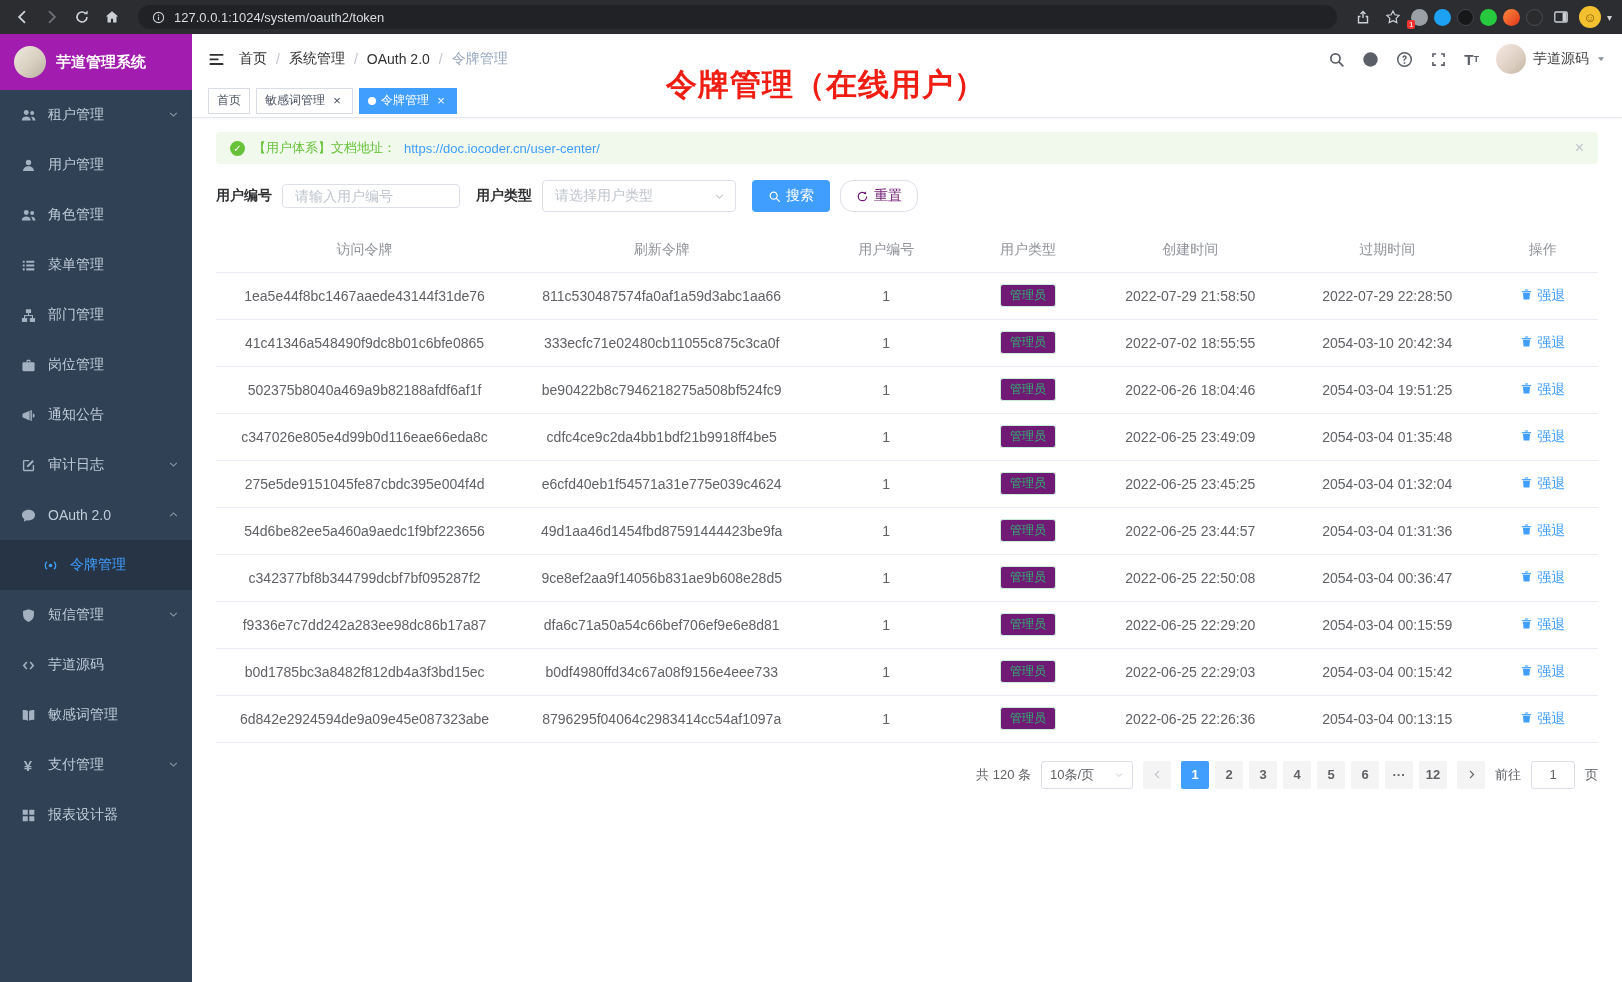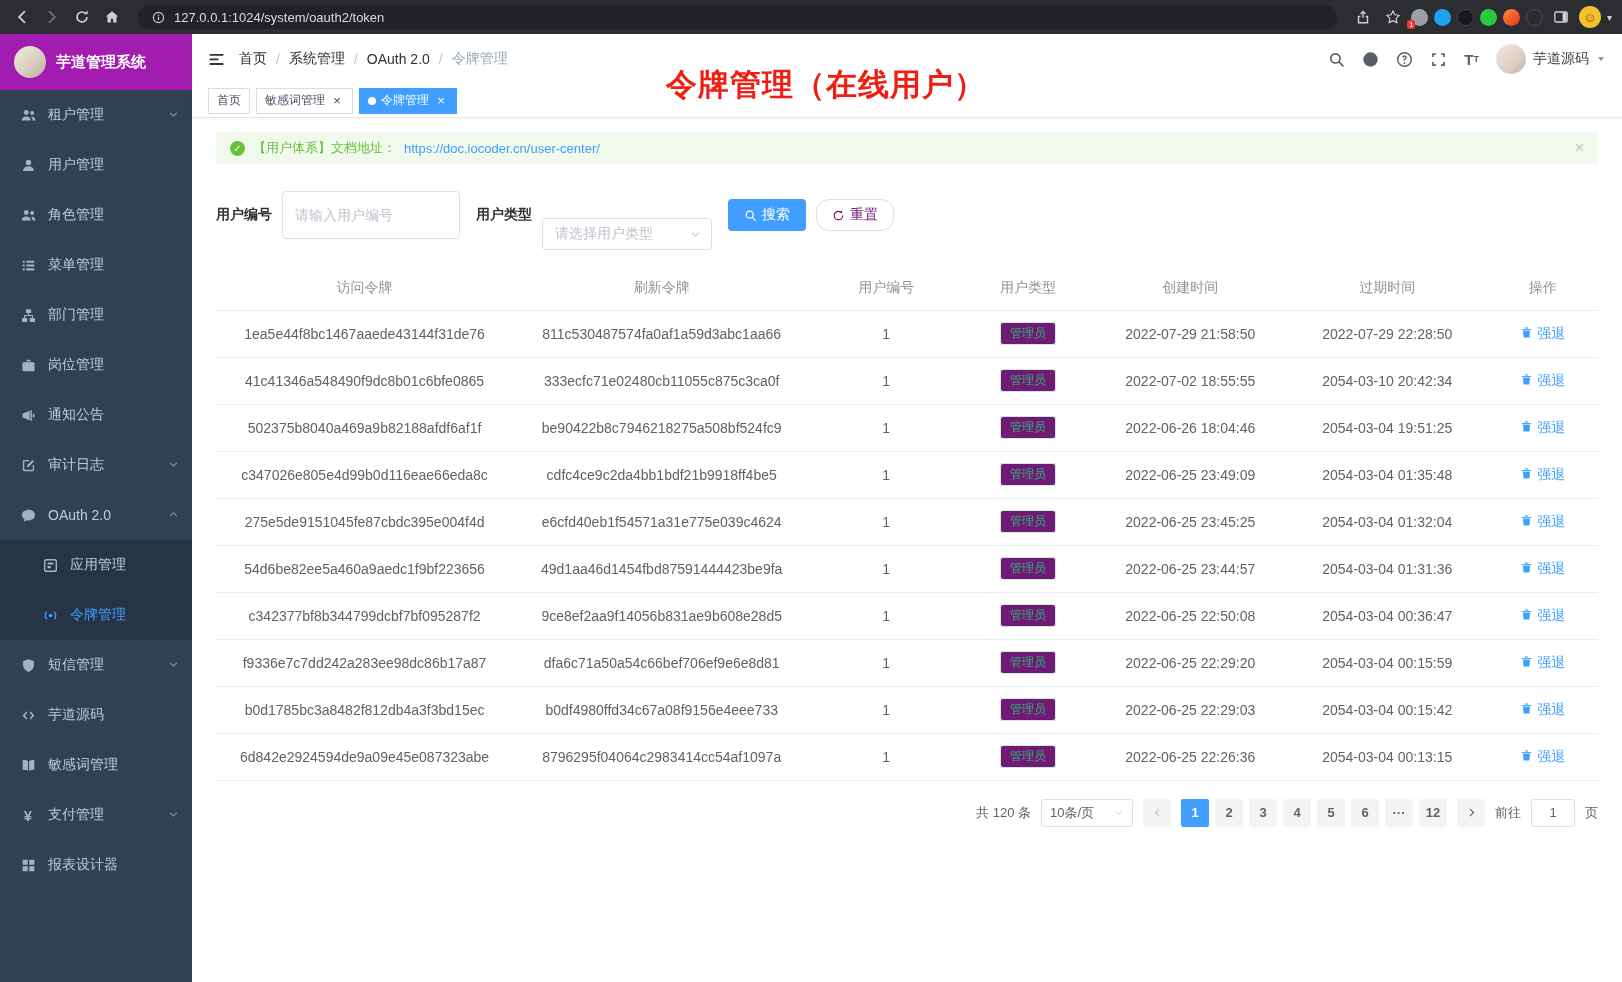--- a/index.html
+++ b/index.html
@@ -75,25 +75,25 @@
   .alert { height:32px; background:#f0f9eb; border-radius:4px; display:flex; align-items:center;
     padding:0 14px; gap:8px; font-size:13px; color:#67c23a; }
   .alert .check { width:15px; height:15px; border-radius:50%; background:#67c23a; color:#fff;
     display:flex; align-items:center; justify-content:center; font-size:10px; flex-shrink:0; }
   .alert .alink { color:#409eff; cursor:pointer; }
   .alert .aclose { margin-left:auto; color:#c0c4cc; font-size:16px; cursor:pointer; }
 
   .filters { display:flex; align-items:center; margin-top:16px; font-size:14px; }
   .fgroup { display:flex; align-items:center; gap:10px; margin-right:16px; }
   .flabel { font-weight:700; color:#303133; }
-  .finput { width:178px; height:48px; border:1px solid #dcdfe6; border-radius:4px; padding:0 12px;
+  .finput { width:178px; height:24px; border:1px solid #dcdfe6; border-radius:4px; padding:0 12px;
     font-size:14px; color:#606266; outline:none; font-family:inherit; }
   .finput::placeholder { color:#bfc4cc; }
-  .fselect { width:170px; height:32px; border:1px solid #dcdfe6; border-radius:4px; padding:0 10px 0 12px;
-    display:flex; align-items:center; justify-content:space-between; color:#bfc4cc; font-size:14px; cursor:pointer;margin-top:38px; }
+  .fselect { width:194px; height:32px; border:1px solid #dcdfe6; border-radius:4px; padding:0 10px 0 12px;
+    display:flex; align-items:center; justify-content:space-between; color:#bfc4cc; font-size:14px; cursor:pointer; }
   .fselect .scaret { color:#c0c4cc; display:flex; }
   .fselect .scaret svg { width:11px; height:11px; }
   .btn { height:32px; border-radius:4px; display:inline-flex; align-items:center; gap:5px; padding:0 15px;
     font-size:14px; border:1px solid transparent; cursor:pointer; background:#fff; font-family:inherit; }
   .btn svg { width:13px; height:13px; }
   .btn.primary { background:#409eff; color:#fff; margin-right:10px; }
   .btn.plain { border-color:#dcdfe6; color:#701a75;border-radius:13px; }
 
   .data-table { width:100%; border-collapse:collapse; margin-top:16px; font-size:14px; table-layout:fixed; }
   .data-table th { height:44px; color:#909399; font-weight:500; border-bottom:1px solid #ebeef5; text-align:center; }
@@ -297,30 +297,20 @@
                 <path d="M8 1.8c-3.9 0-7 2.5-7 5.7 0 1.8 1 3.4 2.6 4.4l-.5 2.7 2.9-1.5c.6.1 1.3.2 2 .2 3.9 0 7-2.5 7-5.8S11.9 1.8 8 1.8z"></path>
               </svg>
             </span>
             <span class="mlabel">OAuth 2.0</span>
             <span class="chev">
               <svg viewBox="0 0 16 16" fill="currentColor">
                 <path d="M3.2 10.5L8 5.7l4.8 4.8" fill="none" stroke="currentColor" stroke-width="1.5"></path>
               </svg>
             </span>
           </div>
-          <div class="menu-item sub">
-            <span class="icn">
-              <svg viewBox="0 0 16 16" fill="currentColor">
-                <rect x="1.8" y="1.8" width="12.4" height="12.4" rx="2" fill="none" stroke="currentColor" stroke-width="1.5"></rect>
-                <rect x="4.8" y="4.8" width="6.4" height="2.2" rx=".4"></rect>
-                <rect x="4.8" y="8.6" width="3.6" height="2.2" rx=".4"></rect>
-              </svg>
-            </span>
-            <span class="mlabel">应用管理</span>
-          </div>
           <div class="menu-item sub active">
             <span class="icn">
               <svg viewBox="0 0 16 16" fill="currentColor">
                 <circle cx="8" cy="8" r="1.9"></circle>
                 <path d="M4.2 3.9a5.6 5.6 0 0 0 0 8.2" fill="none" stroke="currentColor" stroke-width="1.4"></path>
                 <path d="M11.8 3.9a5.6 5.6 0 0 1 0 8.2" fill="none" stroke="currentColor" stroke-width="1.4"></path>
               </svg>
             </span>
             <span class="mlabel">令牌管理</span>
           </div>

